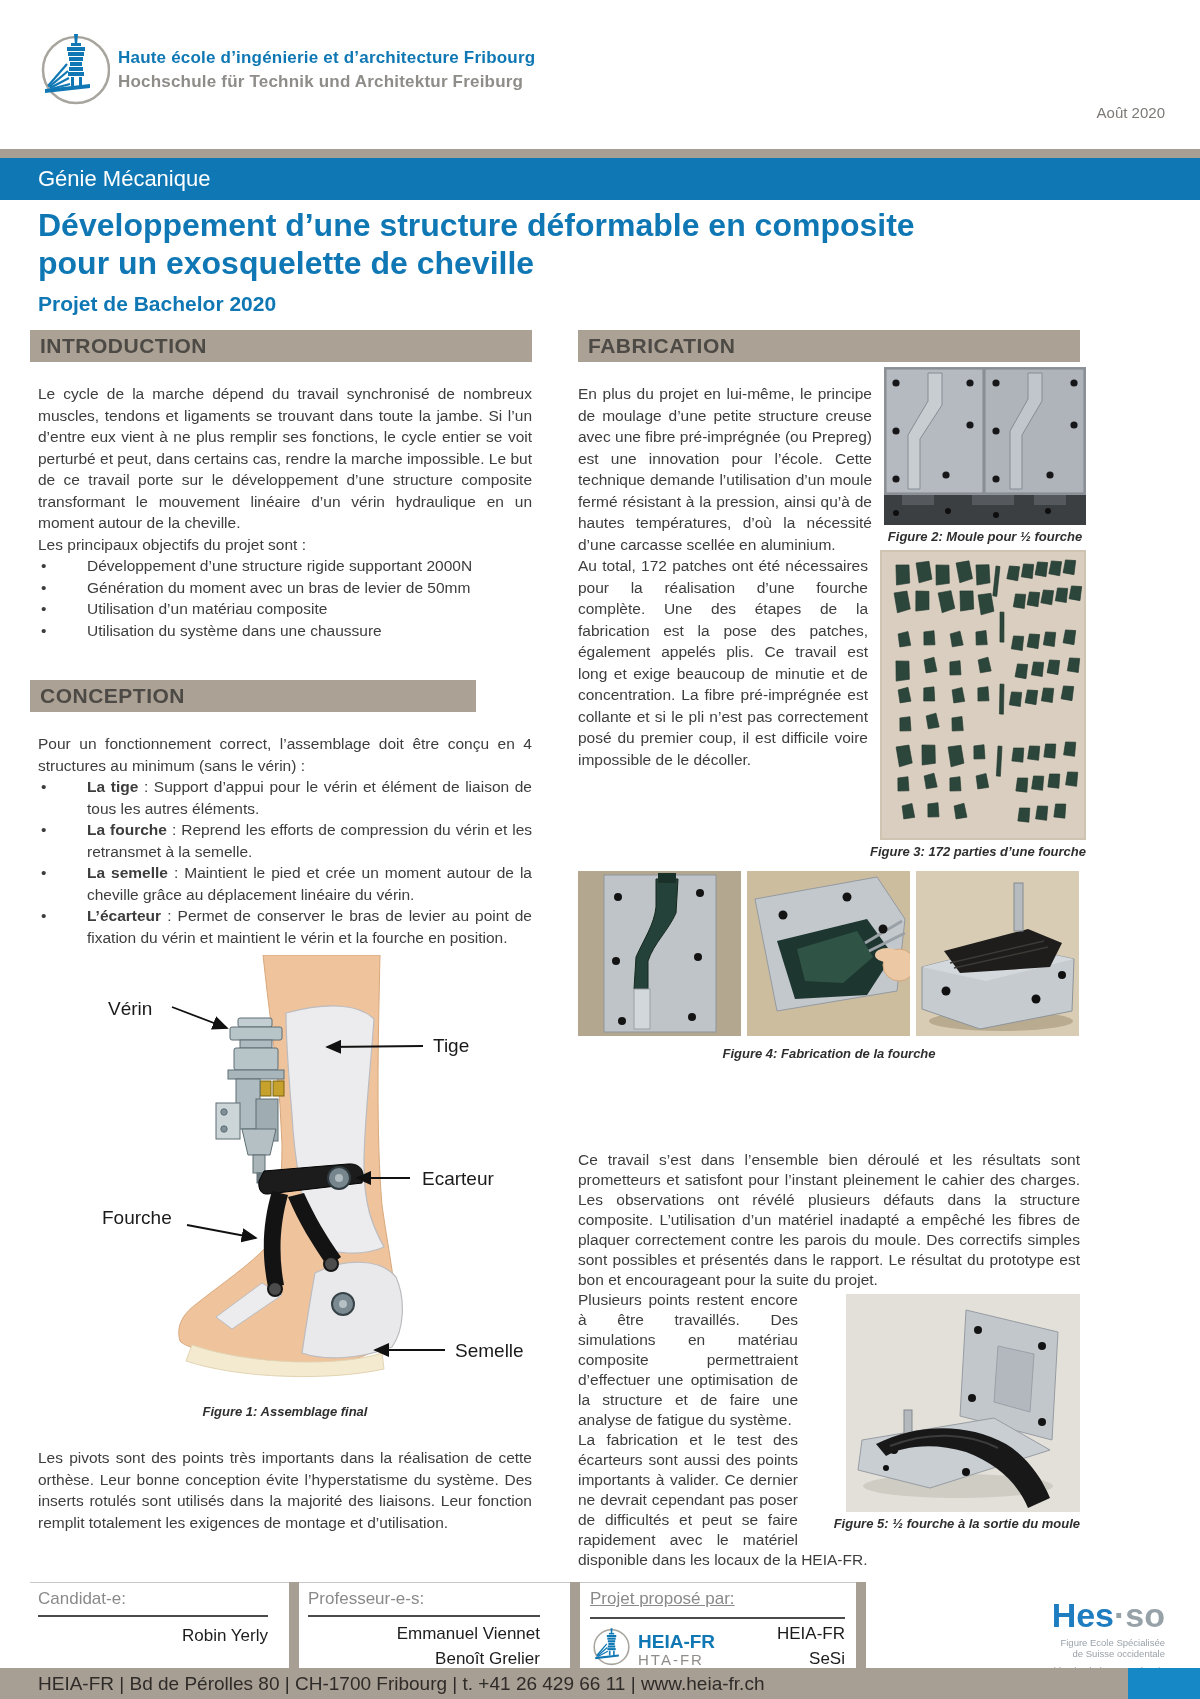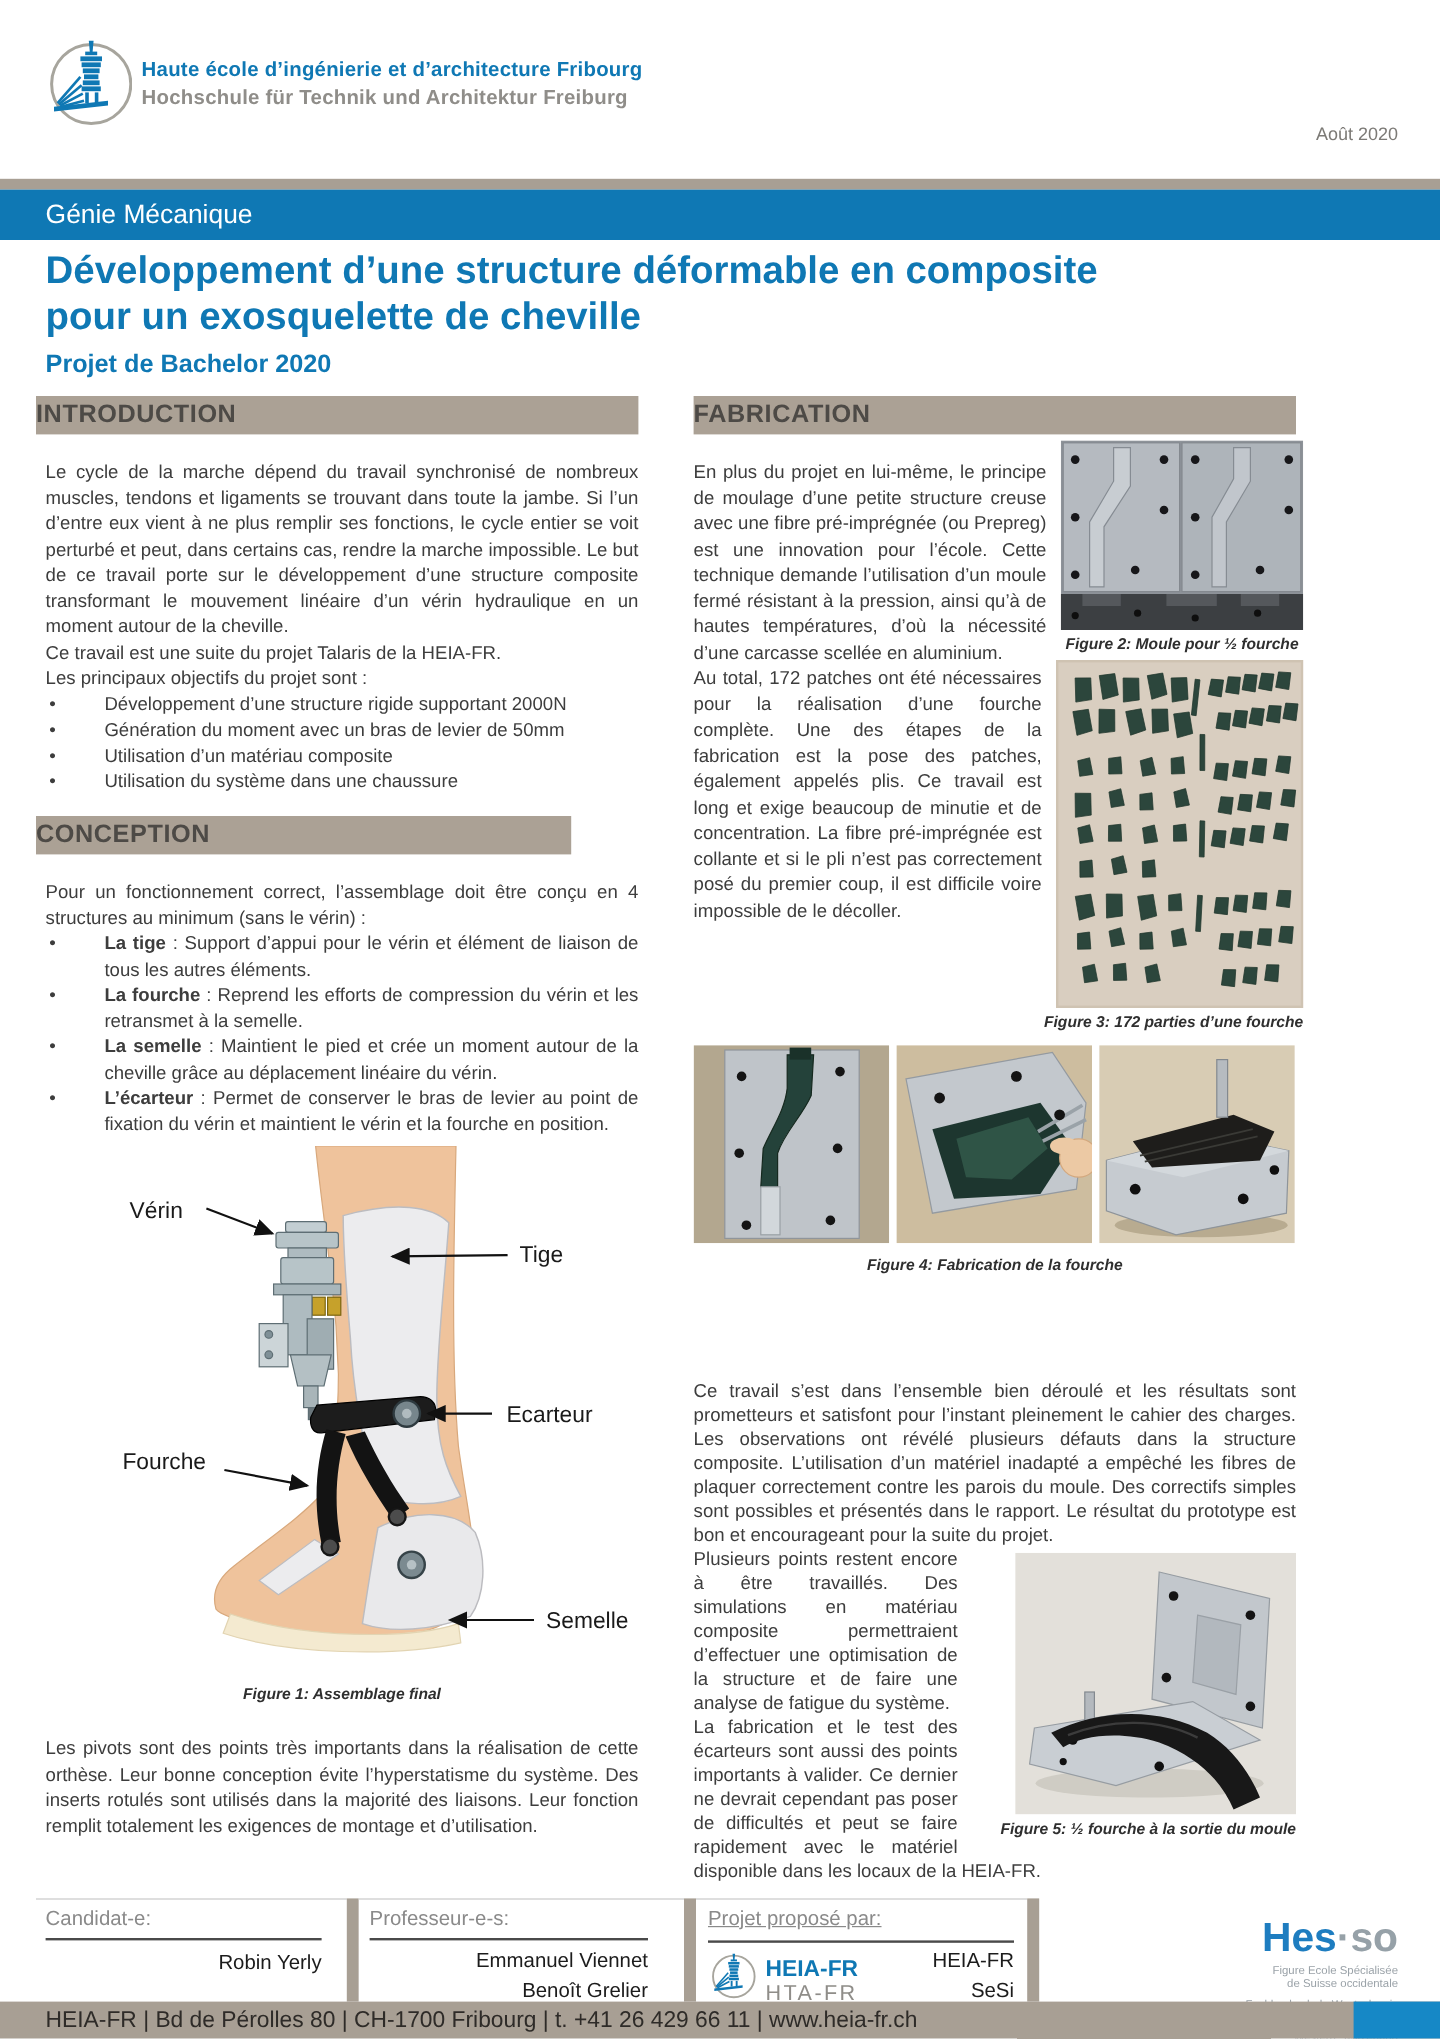--- a/index.html
+++ b/index.html
@@ -10,21 +10,21 @@
   
   .school-fr{font-size:17px;font-weight:bold;color:#0f78b4;letter-spacing:0.2px;}
   .school-de{font-size:17px;font-weight:bold;color:#8f8d89;letter-spacing:0.2px;margin-top:4px;}
   .date{font-size:15px;color:#7c7a76;}
   .strip{background:#a89f94;}
   .bluebar{background:#0f78b4;color:#ffffff;font-size:22px;line-height:42px;padding-left:38px;}
   .title{font-size:32px;line-height:38px;font-weight:bold;color:#0f78b4;}
   .subtitle{font-size:21px;font-weight:bold;color:#0f78b4;}
   
   .secbar{background:#aba195;height:32px;}
-  .secbar span{font-size:21px;line-height:32px;font-weight:bold;color:#4d4a46;letter-spacing:0.5px;}
+  .secbar span{font-size:21px;line-height:32px;font-weight:bold;color:#4d4a46;letter-spacing:0.5px;padding-left:10px;}
   
   .bt{font-size:15.5px;line-height:21.5px;text-align:justify;color:#3d3d3d;}
   .btc{font-size:15.5px;line-height:20px;text-align:justify;color:#3d3d3d;}
   .brow{display:flex;}
   .bm{flex:0 0 46px;padding-left:3px;}
   .bx{flex:1;text-align:justify;}
   b.term{color:#3d3d3d;}
   
   .cap{font-size:13px;font-style:italic;font-weight:bold;color:#2f2f2f;}
   .figR{float:right;clear:right;margin:0 0 6px 12px;}
@@ -34,21 +34,21 @@
   .fig4row{font-size:0;}
   .fig4row svg{display:inline-block;margin-right:6px;}
   .fig4row svg:last-child{margin-right:0;}
   
   .fbox{background:#fff;border-top:1px solid #c8c8c8;}
   .flabel{font-size:17px;color:#8a8a8a;}
   .fline{height:2px;background:#4a4a4a;}
   .fname{font-size:17px;color:#1c1c1c;text-align:right;line-height:25px;}
   .fdiv{background:#a89f94;}
   .heia-blue{font-size:19px;font-weight:bold;color:#0f78b4;}
-  .heia-gray{font-size:18px;color:#8f8d89;letter-spacing:2px;}
+  .heia-gray{font-size:15px;color:#8f8d89;letter-spacing:2px;}
   .hesso-brand{font-size:34px;font-weight:bold;text-align:right;line-height:34px;}
   .hes-b{color:#1e7dc0;}
   .hes-g{color:#96a1a8;font-weight:bold;}
   .hesso-small{font-size:9.5px;line-height:11px;color:#9aa2a8;text-align:right;}
   .hesso-small .gap{margin-top:6px;}
   
   .bottombar{background:#a89f94;font-size:19px;color:#2e2b28;line-height:31px;padding-left:38px;}
   .blueblock{background:#1688c6;}
 </style>
 </head>
@@ -93,21 +93,20 @@
     <div>Développement d’une structure déformable en composite</div>
     <div>pour un exosquelette de cheville</div>
   </div>
   <div class="abs subtitle" style="left:38px;top:292px;">Projet de Bachelor 2020</div>
 
   <div class="abs secbar" style="left:30px;top:330px;width:502px;">
     <span>INTRODUCTION</span>
   </div>
   <div class="abs" style="left:38px;top:383px;width:494px;">
     <div class="bt">Le cycle de la marche dépend du travail synchronisé de nombreux muscles, tendons et ligaments se trouvant dans toute la jambe. Si l’un d’entre eux vient à ne plus remplir ses fonctions, le cycle entier se voit perturbé et peut, dans certains cas, rendre la marche impossible. Le but de ce travail porte sur le développement d’une structure composite transformant le mouvement linéaire d’un vérin hydraulique en un moment autour de la cheville.</div>
-    <div class="bt">Ce travail est une suite du projet Talaris de la HEIA-FR.</div>
     <div class="bt">Les principaux objectifs du projet sont :</div>
     <div class="bt brow">
         <span class="bm">•</span>
         <span class="bx">Développement d’une structure rigide supportant 2000N</span>
       </div>
     <div class="bt brow">
         <span class="bm">•</span>
         <span class="bx">Génération du moment avec un bras de levier de 50mm</span>
       </div>
     <div class="bt brow">

